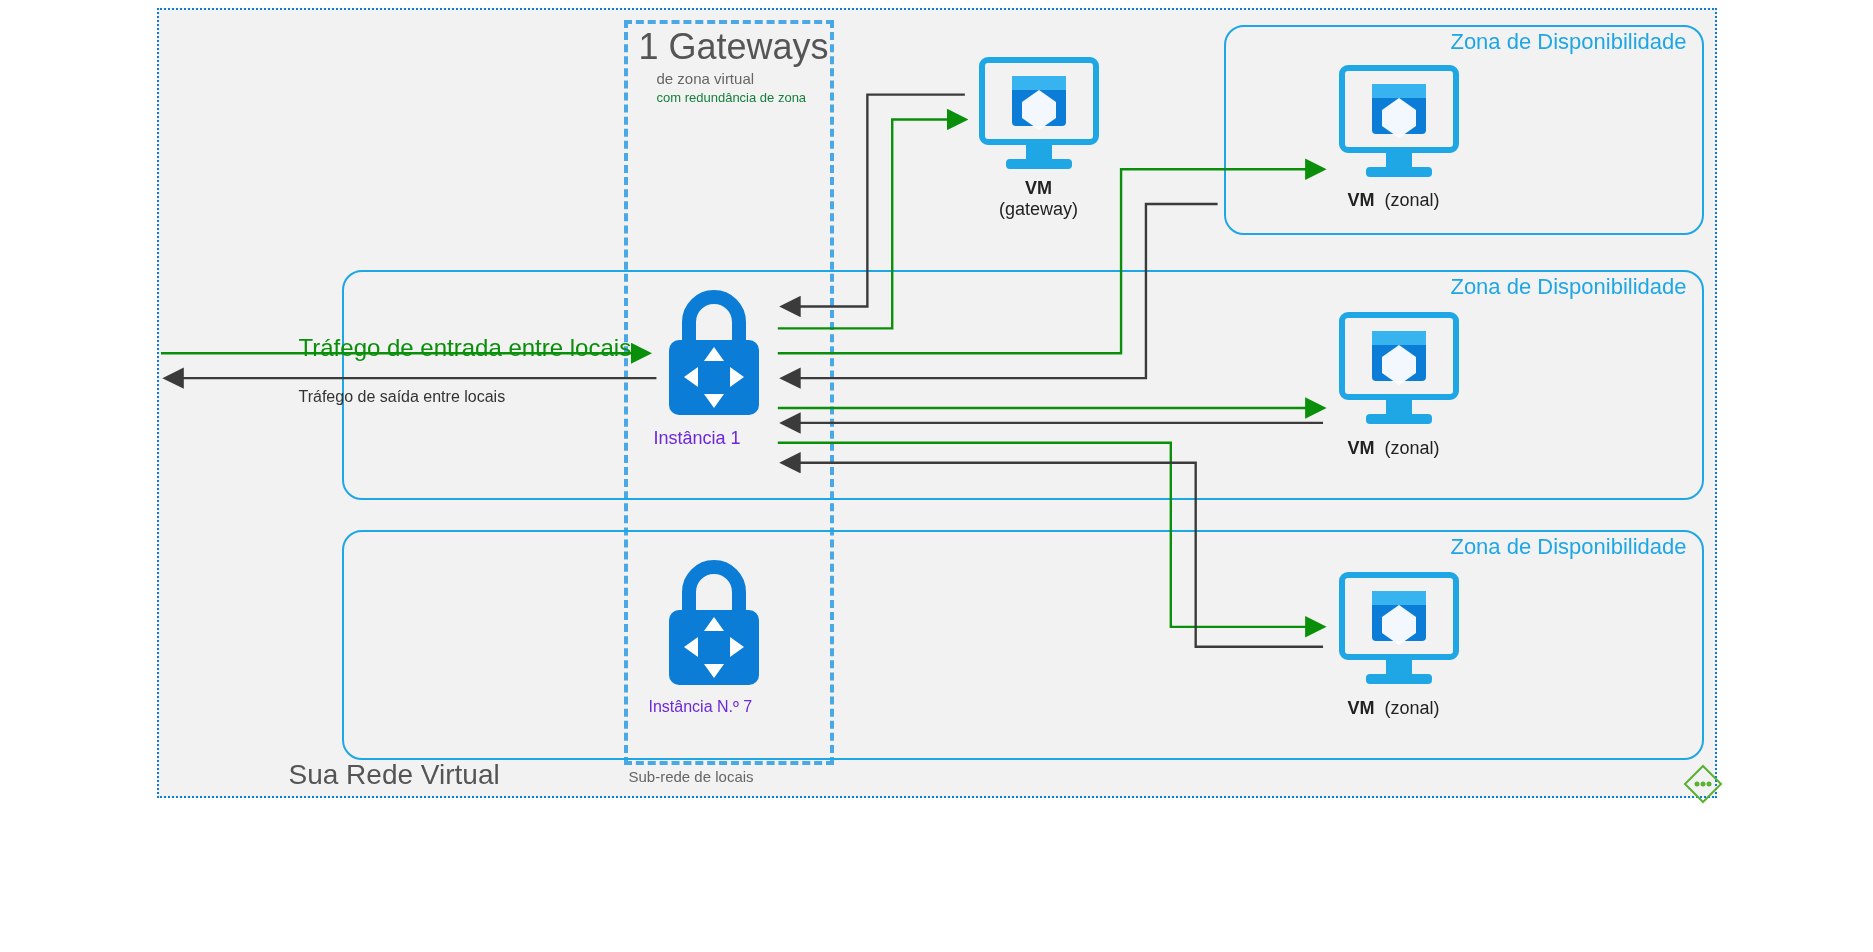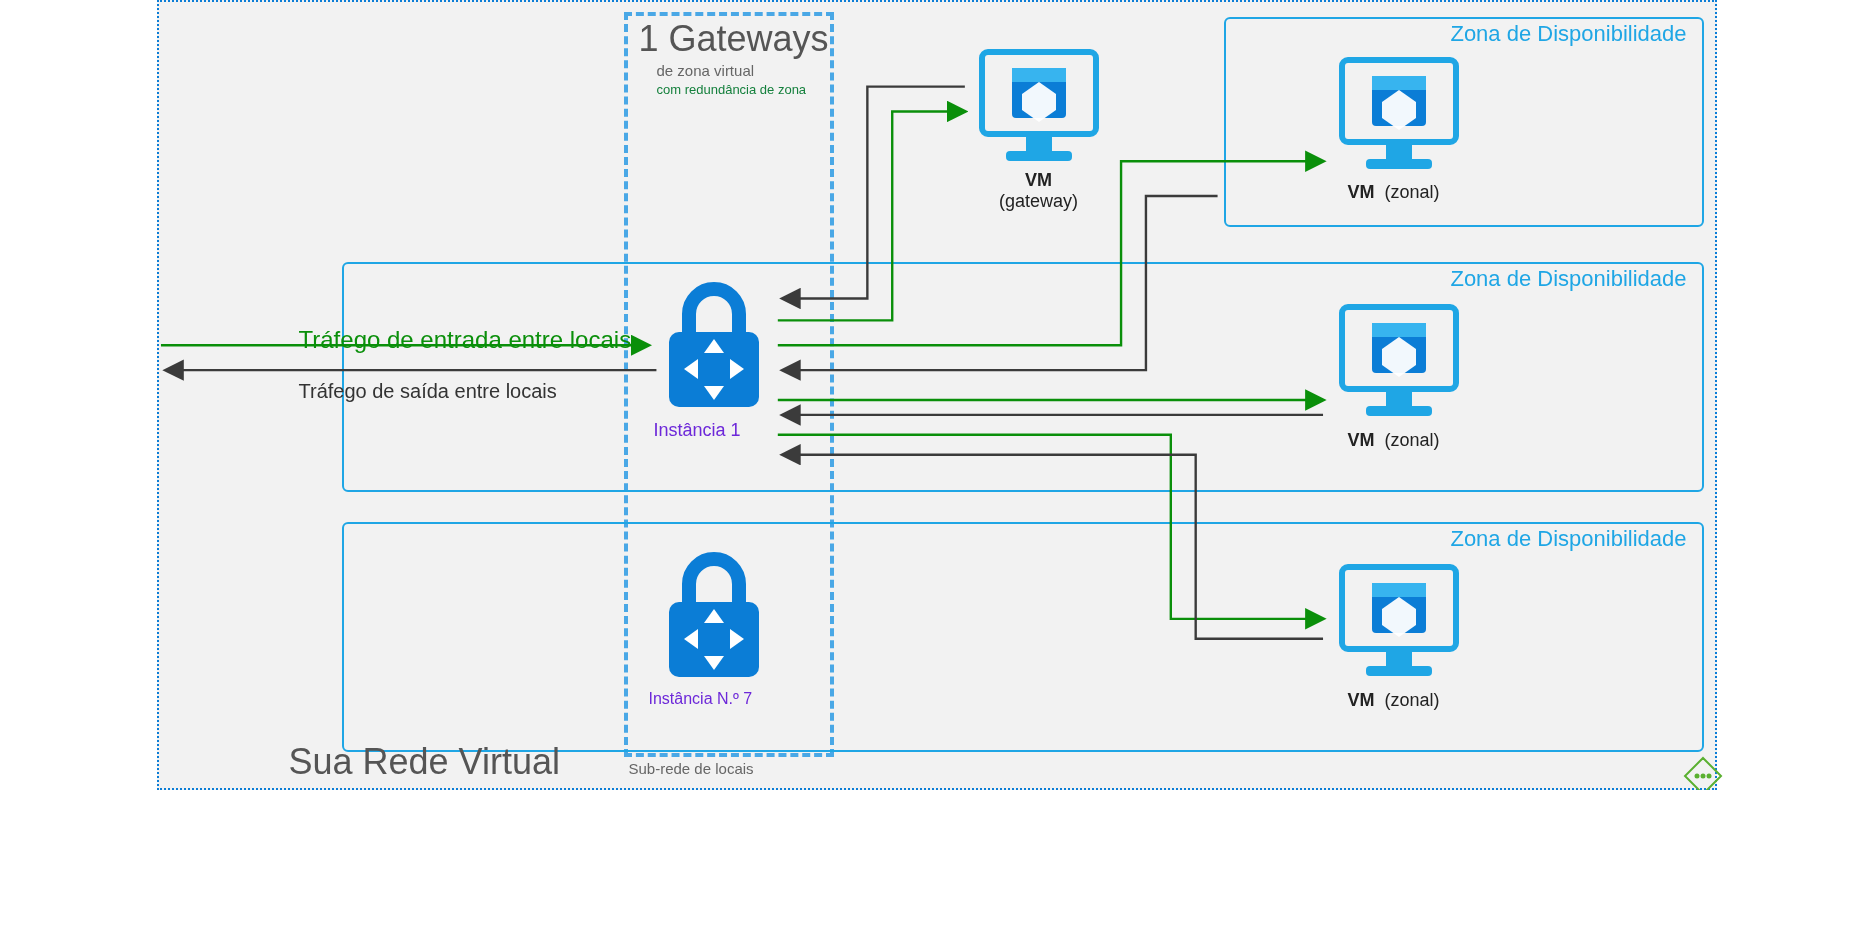--- a/index.html
+++ b/index.html
@@ -1,28 +1,28 @@
 <!DOCTYPE html>
 <html><head>
 <meta charset="utf-8">
 <style>
   html,body{margin:0;padding:0;background:#fff;font-family:"Segoe UI",Arial,sans-serif}
-  #stage{position:relative;width:1560px;height:790px;margin:0 auto;background:#f2f2f2;
+  #stage{position:relative;width:1560px;height:790px;margin:8px auto;background:#f2f2f2;
          border:2px dotted #0b7dd6;box-sizing:border-box}
   .label{position:absolute;font-size:18px;color:#333}
   .green{color:#0a8f0a}
   .big{font-size:36px;color:#555}
   .sub{font-size:15px;color:#666}
   .tiny{font-size:13px;color:#15803d}
-  .vnet-label{position:absolute;left:130px;bottom:5px;font-size:36px;color:#555}
+  .vnet-label{position:absolute;left:130px;bottom:5px;font-size:28px;color:#555}
   
   .gw-subnet{position:absolute;left:465px;top:10px;width:210px;height:745px;
              border:4px dashed #4aa8e6;box-sizing:border-box}
   
-  .zone{position:absolute;border:2px solid #1fa6e5;border-radius:6px;box-sizing:border-box}
+  .zone{position:absolute;border:2px solid #1fa6e5;border-radius:20px;box-sizing:border-box}
   .zone1{left:1065px;top:15px;width:480px;height:210px}
   .zone2{left:183px;top:260px;width:1362px;height:230px}
   .zone3{left:183px;top:520px;width:1362px;height:230px}
   .zone-title{position:absolute;right:15px;top:2px;color:#1fa6e5;font-size:22px}
   
   .gw{position:absolute;width:120px;height:140px}
   .gw svg{width:100%;height:100%}
   .gw-label{position:absolute;font-size:18px;color:#6d28d9}
   
   .vm{position:absolute;width:130px;height:130px}
@@ -137,21 +137,21 @@
       <rect x="38" y="26" width="54" height="14" fill="#37b4ef"></rect>
       <polygon points="65,40 48,52 48,68 65,80 82,68 82,52" fill="#fff" opacity=".95"></polygon>
     </svg>
   </div>
   <div class="vm-label" style="left:1135px;top:688px;text-align:center">
     <b>VM</b>
     &nbsp;<span>(zonal)</span>
   </div>
 
   <div class="label green" style="left:140px;top:324px;font-size:24px">Tráfego de entrada entre locais</div>
-  <div class="label" style="left:140px;top:378px;font-size:20px;color:#333">Tráfego de saída entre locais</div>
+  <div class="label" style="left:140px;top:378px;font-size:16px;color:#333">Tráfego de saída entre locais</div>
 
   <div class="vnet-label">Sua Rede Virtual</div>
 
   <svg id="arrows" viewBox="0 0 1560 790">
     <defs>
       <marker id="ag" viewBox="0 0 12 12" refX="10" refY="6" markerWidth="9" markerHeight="9" orient="auto">
         <path d="M0 0 L12 6 L0 12 z" fill="#0a8f0a"></path>
       </marker>
       <marker id="ad" viewBox="0 0 12 12" refX="10" refY="6" markerWidth="9" markerHeight="9" orient="auto">
         <path d="M0 0 L12 6 L0 12 z" fill="#3b3b3b"></path>

